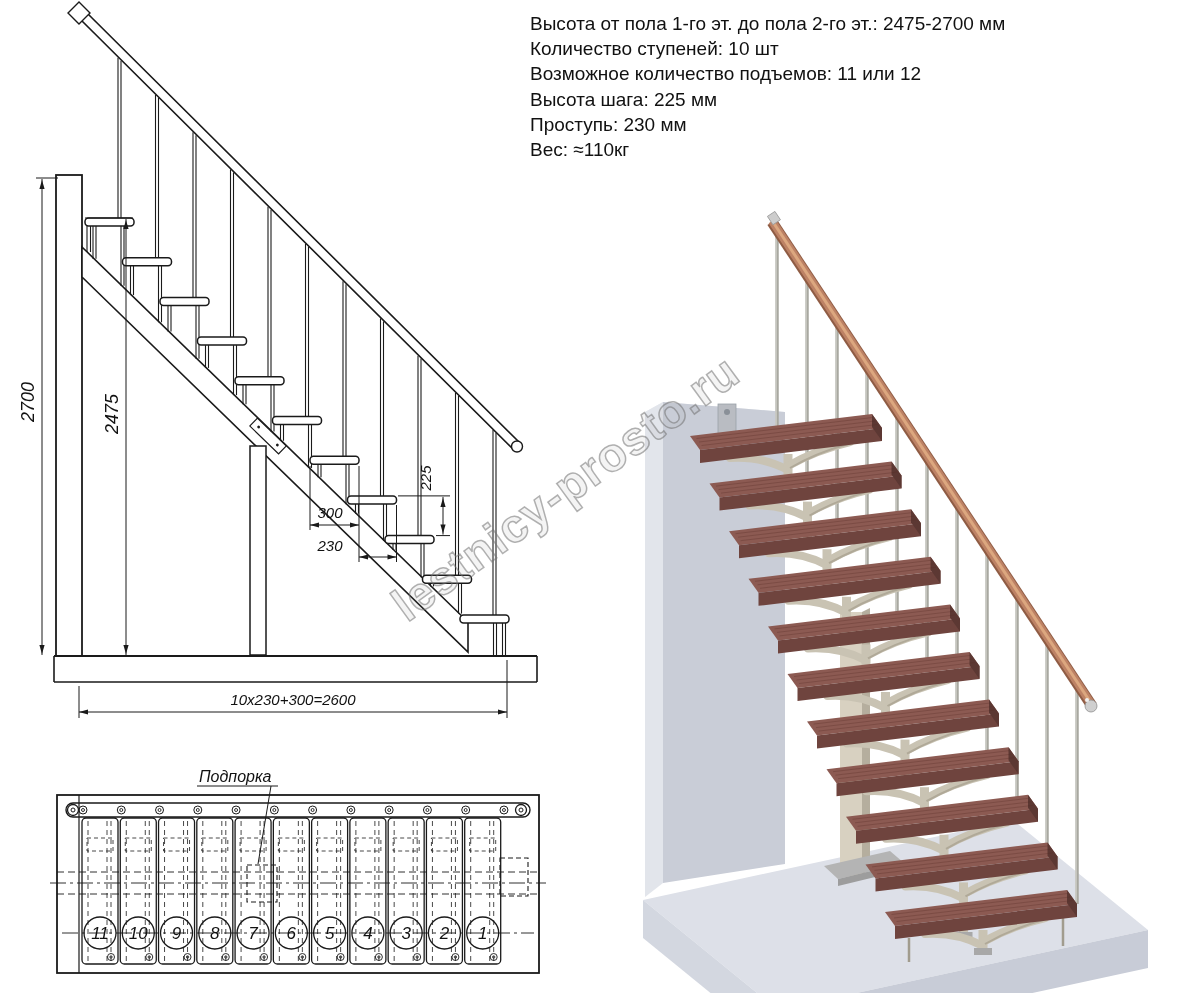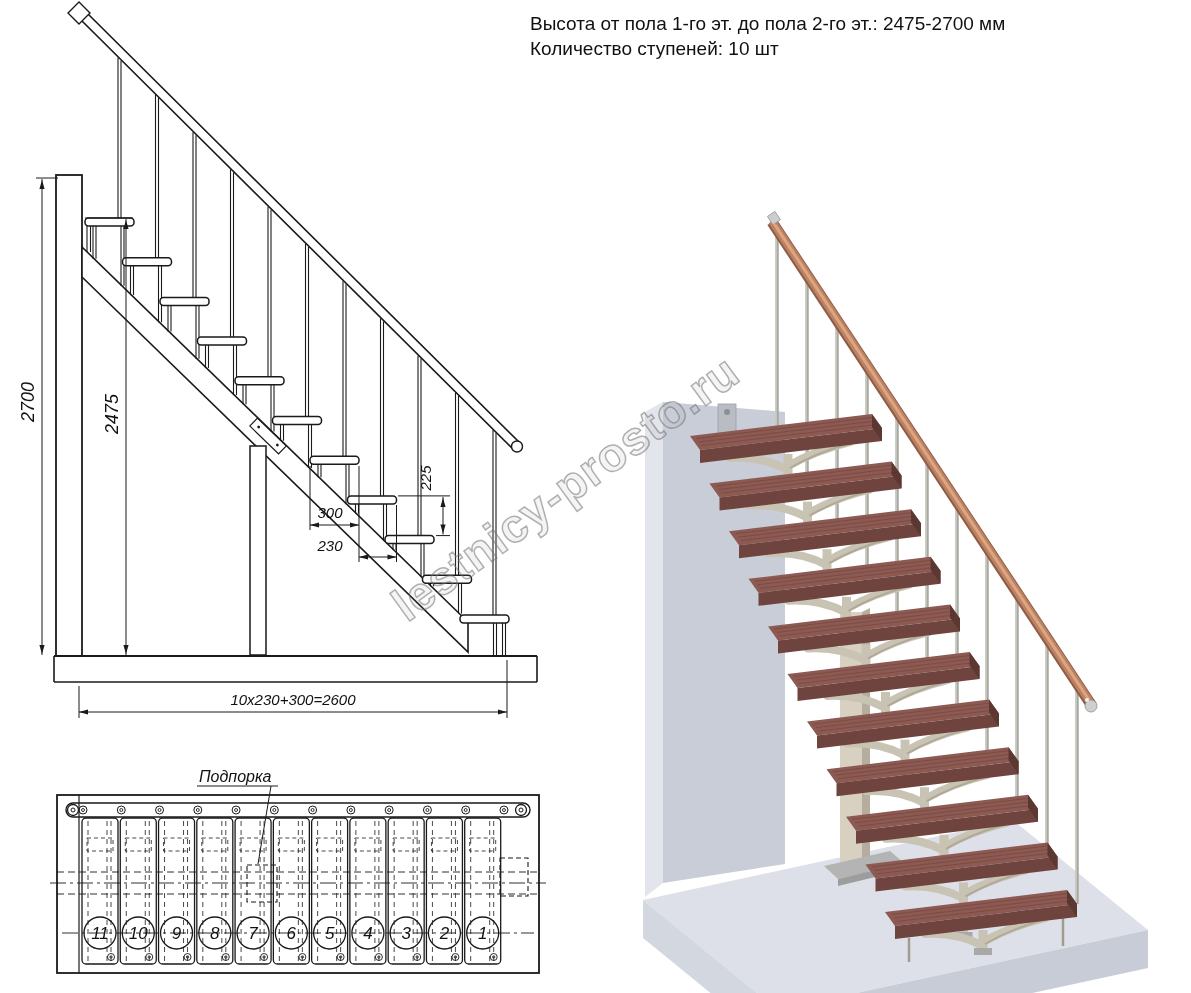--- a/index.html
+++ b/index.html
@@ -17,20 +17,24 @@
   .specs div{height:25.2px;}
 </style>
 </head>
 <body>
 
 <div class="page">
 
   <div class="specs">
     <div>Высота от пола 1-го эт. до пола 2-го эт.: 2475-2700 мм</div>
     <div>Количество ступеней: 10 шт</div>
+    <div>Возможное количество подъемов: 11 или 12</div>
+    <div>Высота шага: 225 мм</div>
+    <div>Проступь: 230 мм</div>
+    <div>Вес: ≈110кг</div>
   </div>
 
   <svg class="scene" width="1191" height="993" viewBox="0 0 1191 993">
     <g id="g-elev">
         <rect x="56" y="175" width="26" height="481" fill="#fff" stroke="#1a1a1a" stroke-width="1.8"></rect>
         <line x1="54" y1="656" x2="537" y2="656" stroke="#1a1a1a" stroke-width="2" fill="none"></line>
         <line x1="54" y1="656" x2="54" y2="682" stroke="#1a1a1a" stroke-width="1.6" fill="none"></line>
         <line x1="54" y1="682" x2="537" y2="682" stroke="#1a1a1a" stroke-width="1.6" fill="none"></line>
         <line x1="537" y1="656" x2="537" y2="682" stroke="#1a1a1a" stroke-width="1.6" fill="none"></line>
         <polygon points="82,247 468,622 468,652 82,277" fill="#fff" stroke="#1a1a1a" stroke-width="1.6"></polygon>

